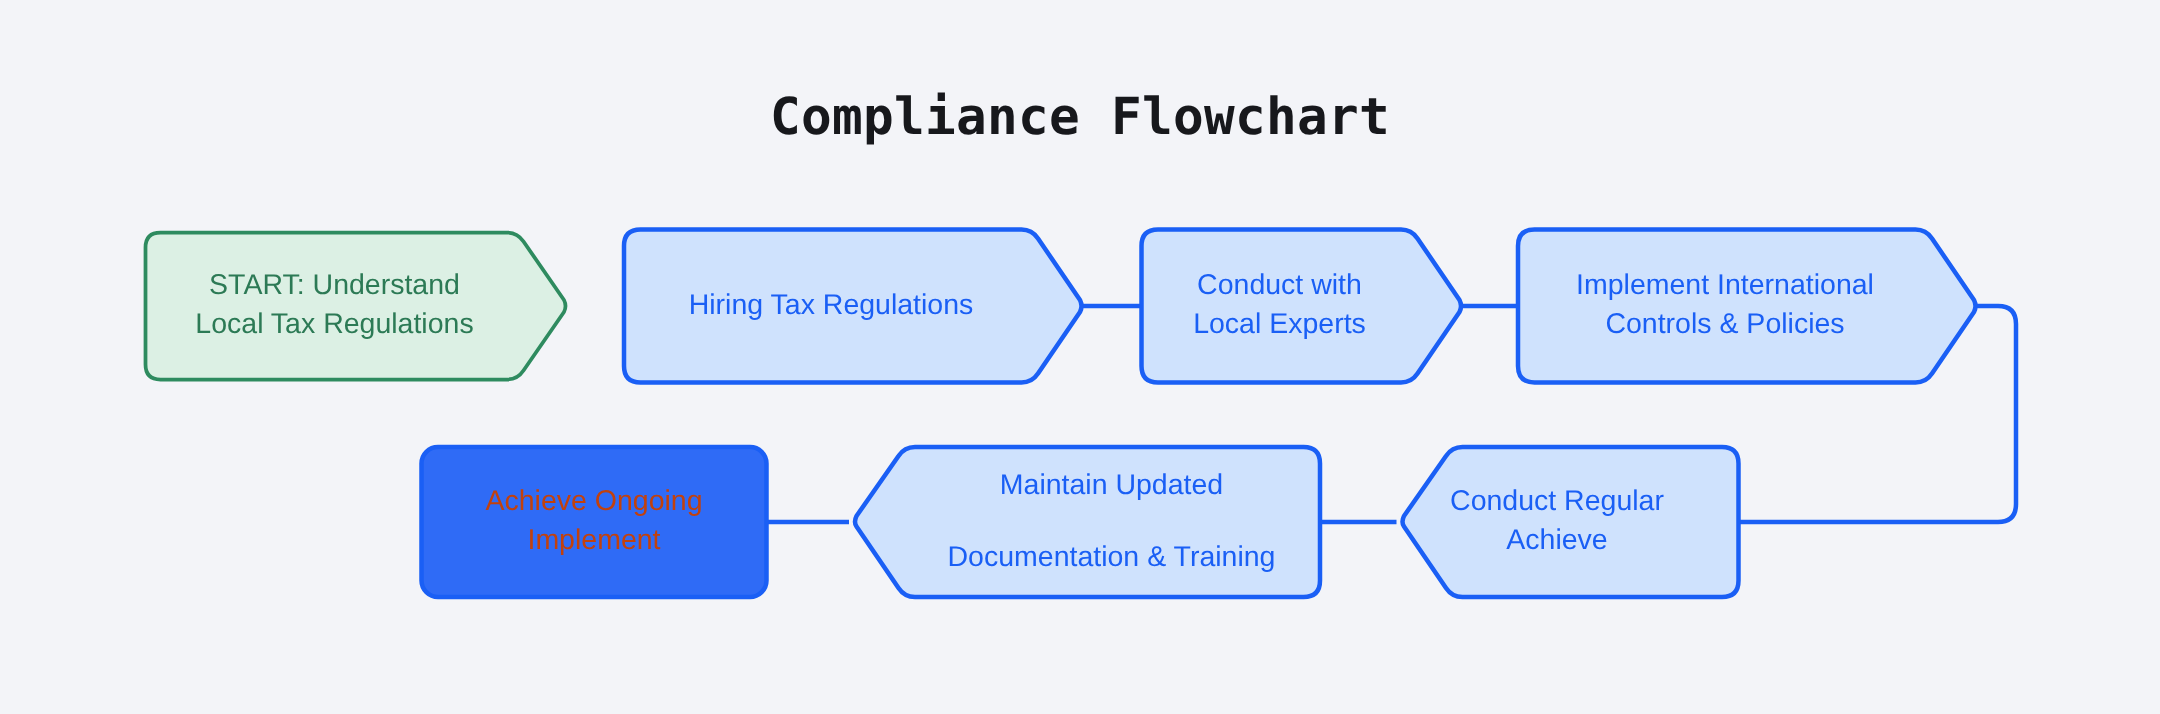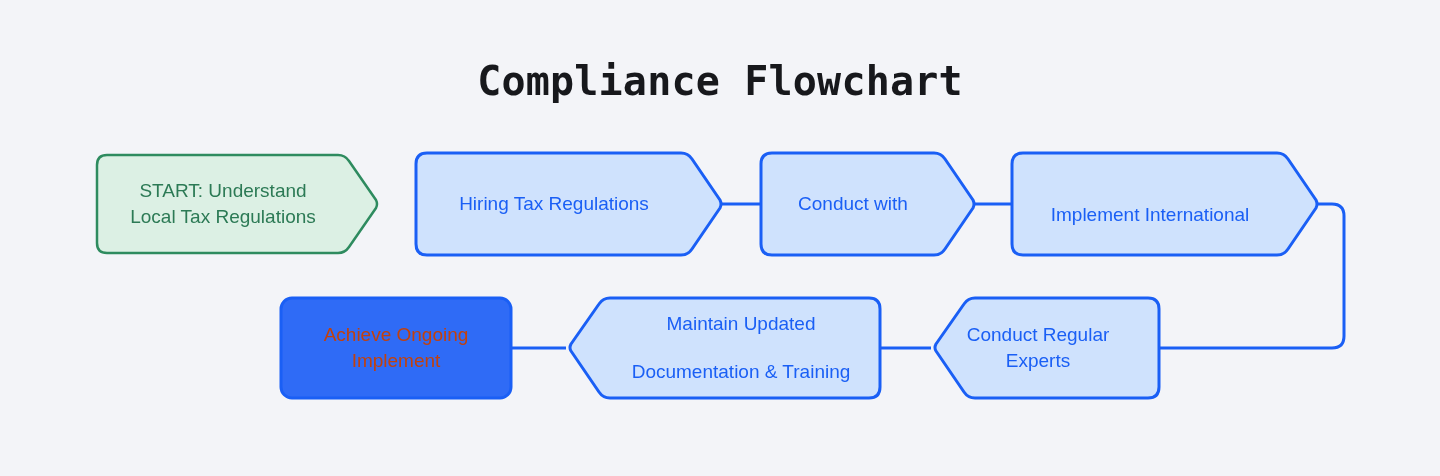--- a/index.html
+++ b/index.html
@@ -21,21 +21,21 @@
     width: 1440px;
     height: 476px;
   }
   #chart-title {
     position: absolute;
     left: 0;
     top: 58px;
     width: 1440px;
     text-align: center;
     font-family: "DejaVu Sans Mono", "Liberation Mono", monospace;
-    font-size: 40px;
+    font-size: 34px;
     font-weight: bold;
     letter-spacing: 0.2px;
     color: #17181c;
     white-space: nowrap;
   }
   #flow-svg {
     position: absolute;
     left: 0;
     top: 0;
     width: 1440px;
@@ -111,29 +111,31 @@
     <span>START: Understand</span>
     <span>Local Tax Regulations</span>
   </div>
 
   <div class="node-label lbl-blue" style="left:416px; top:153px; width:276px; height:102px;">
     <span>Hiring Tax Regulations</span>
   </div>
 
   <div class="node-label lbl-blue" style="left:761px; top:153px; width:184px; height:102px;">
     <span>Conduct with</span>
+    <span>Local Experts</span>
   </div>
 
-  <div class="node-label lbl-blue" style="left:1012px; top:164px; width:276px; height:102px;">
+  <div class="node-label lbl-blue" style="left:1012px; top:153px; width:276px; height:102px;">
     <span>Implement International</span>
+    <span>Controls &amp; Policies</span>
   </div>
 
   <div class="node-label lbl-blue" style="left:942px; top:298px; width:192px; height:100px;">
     <span>Conduct Regular</span>
-    <span>Experts</span>
+    <span>Achieve</span>
   </div>
 
   <div class="node-label lbl-blue" style="left:602px; top:298px; width:278px; height:100px;gap:22px;">
     <span>Maintain Updated</span>
     <span>Documentation &amp; Training</span>
   </div>
 
   <div class="node-label lbl-white" style="left:281px; top:298px; width:230px; height:100px;">
     <span>Achieve Ongoing</span>
     <span>Implement</span>

